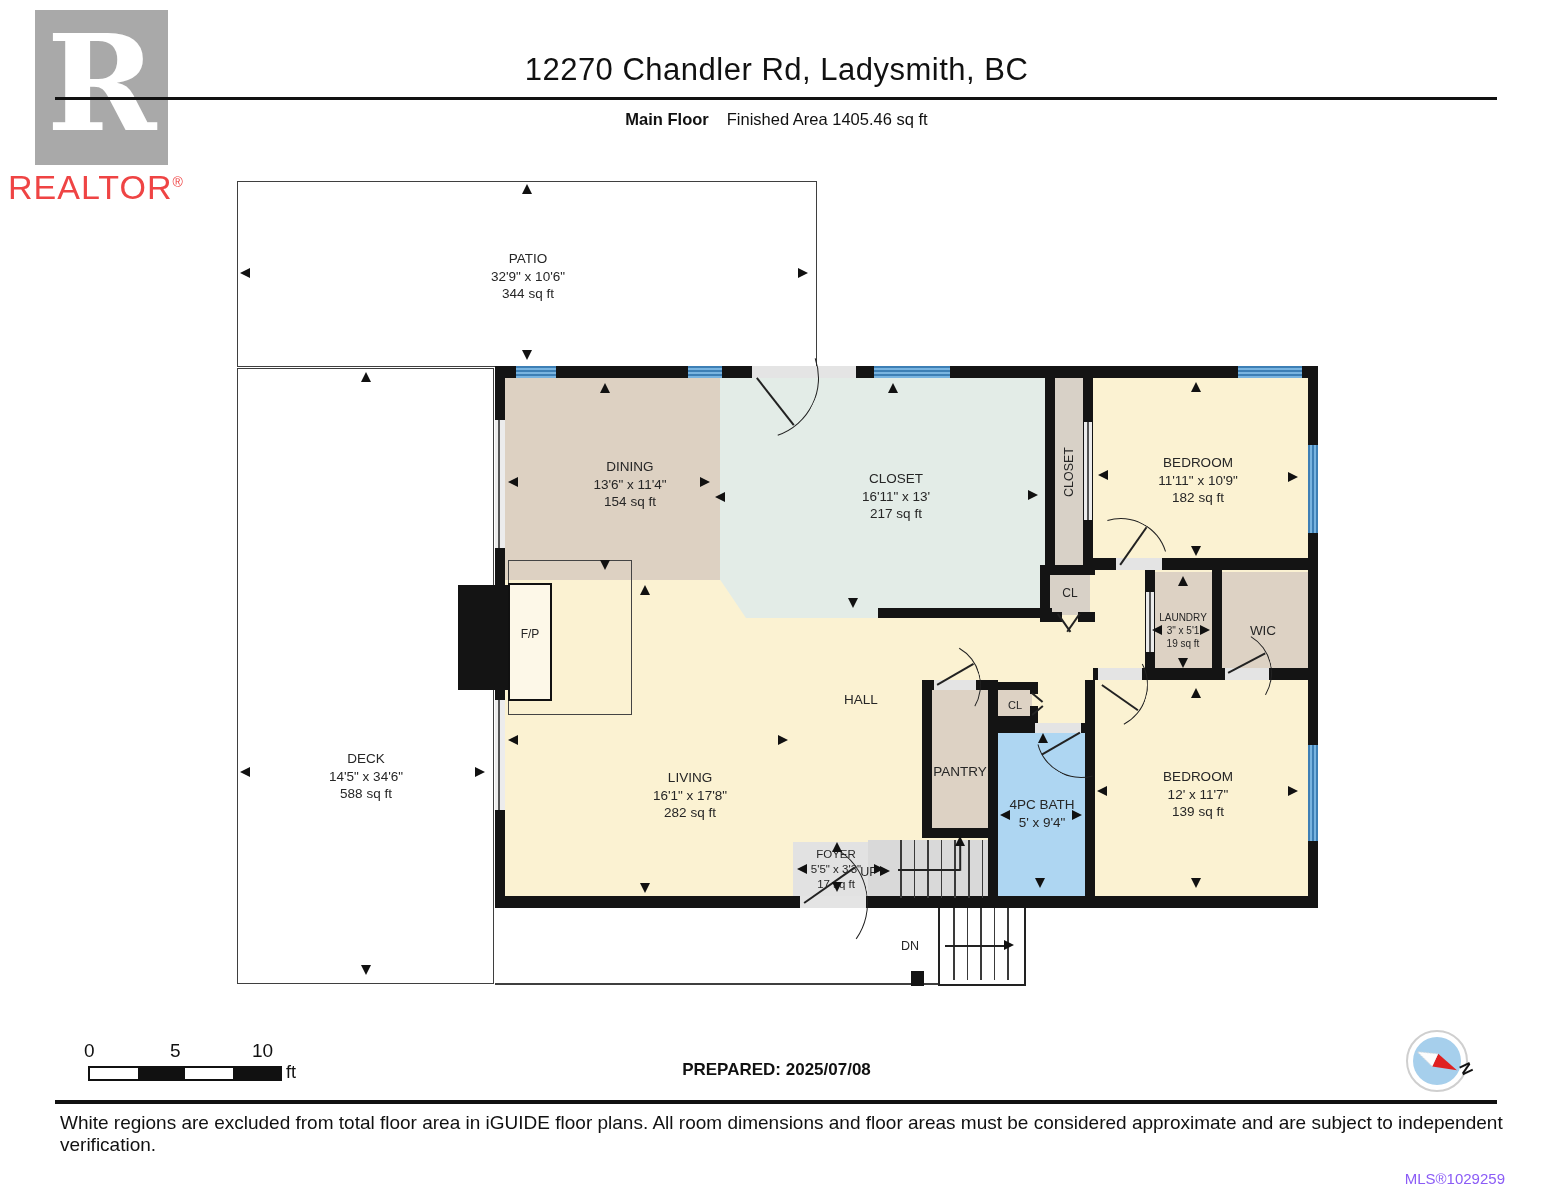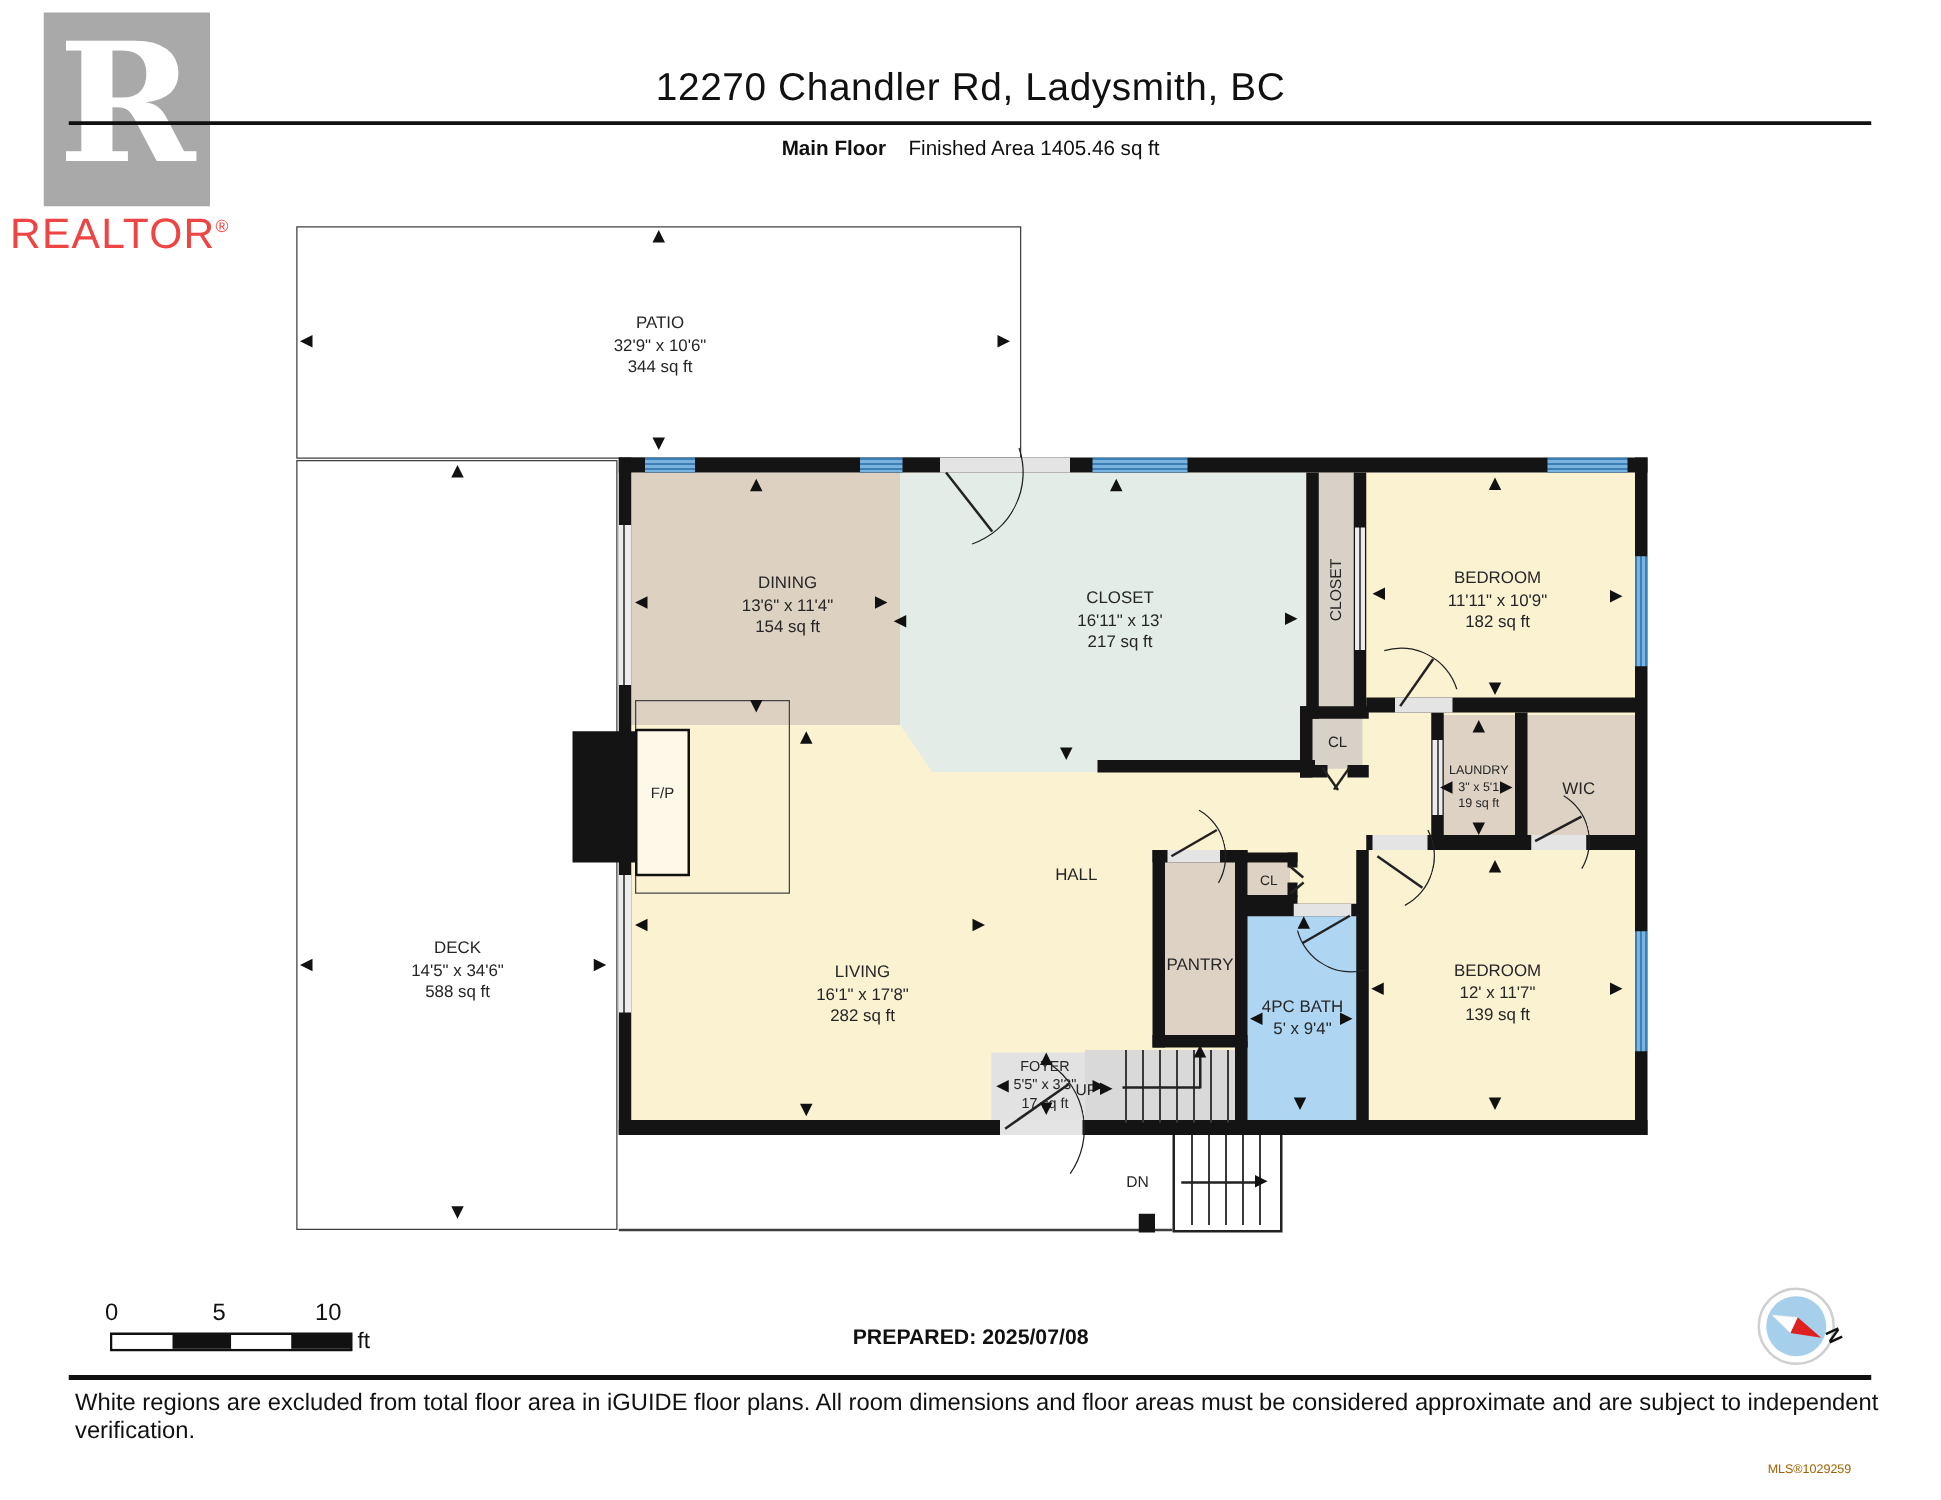--- a/index.html
+++ b/index.html
@@ -37,21 +37,21 @@
   .dn{border-left:5px solid transparent;border-right:5px solid transparent;border-top:10px solid #111}
   .lt{border-top:5px solid transparent;border-bottom:5px solid transparent;border-right:10px solid #111}
   .rt{border-top:5px solid transparent;border-bottom:5px solid transparent;border-left:10px solid #111}
   
   #scale-nums span{position:absolute;font-size:19px}
   #scale-bar{left:88px;top:1066px;width:190px;height:11px;border:2px solid #111;display:flex;z-index:2}
   #scale-bar i{flex:1}
   #scale-ft{left:286px;top:1062px;font-size:18px}
   #prepared{left:0;right:0;top:1060px;text-align:center;font-size:17px;font-weight:bold}
   #disclaimer{left:60px;top:1112px;font-size:19px}
-  #mls{right:72px;top:1170px;font-size:10px;color:#a16207}
+  #mls{right:48px;top:1170px;font-size:15px;color:#8b5cf6}
   
   #compass{left:1406px;top:1030px;width:58px;height:58px;border:2px solid #cfcfcf;border-radius:50%;background:#fff;z-index:3}
   #compass .inner{position:absolute;left:5px;top:5px;width:48px;height:48px;border-radius:50%;background:#a6cfec}
   #needle{position:absolute;left:7px;top:22px;width:44px;height:14px;display:flex;transform:rotate(25deg)}
   #needle .w{width:0;height:0;border-top:7px solid transparent;border-bottom:7px solid transparent;border-right:20px solid #fdfdfd;filter:drop-shadow(0 0 .5px #999)}
   #needle .r{width:0;height:0;border-top:7px solid transparent;border-bottom:7px solid transparent;border-left:24px solid #e02020}
   #north{position:absolute;left:1460px;top:1060px;font-size:16px;font-weight:bold;transform:rotate(65deg);z-index:3}
 </style>
 </head>
 <body>

